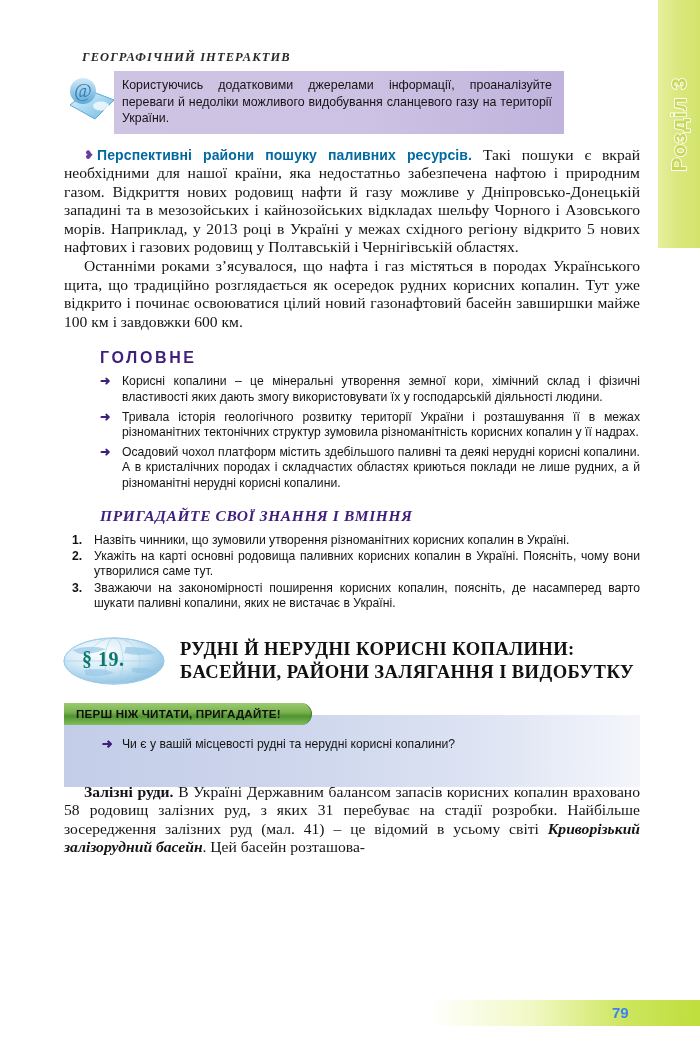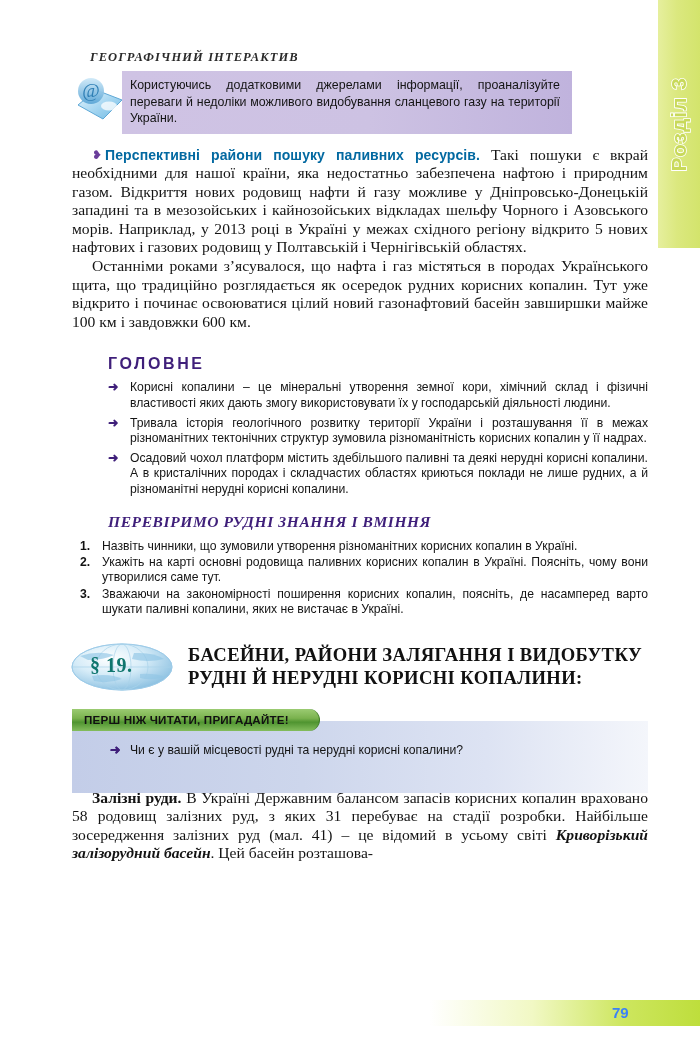--- a/index.html
+++ b/index.html
@@ -50,21 +50,21 @@
   .page {
     position: absolute;
     top: 0;
     left: 0;
     width: 700px;
     height: 1054px;
   }
 
   .content {
     position: absolute;
-    left: 72px;
+    left: 64px;
     top: 50px;
     width: 576px;
   }
 
   
   .interactive-title {
     font-family: "Liberation Serif", serif;
     font-style: italic;
     font-weight: bold;
     font-size: 12.5px;
@@ -123,21 +123,21 @@
     font-family: "Liberation Sans", sans-serif;
     font-weight: bold;
     font-size: 14px;
     color: #0369a1;
     letter-spacing: 0.1px;
   }
   .italic-term { font-style: italic; font-weight: bold; }
 
   
   .main-block {
-    margin-top: 24px;
+    margin-top: 18px;
     margin-left: 36px;
     width: 540px;
   }
   .main-heading {
     font-family: "Liberation Sans", sans-serif;
     font-weight: bold;
     font-size: 16px;
     letter-spacing: 2.6px;
     color: #3f1f7a;
     margin-bottom: 7px;
@@ -373,21 +373,21 @@
           <span class="arr">➜</span>
           <span>Тривала історія геологічного розвитку території України і розташування її в межах різноманітних тектонічних структур зумовила різноманітність корисних копалин у її надрах.</span>
         </li>
         <li>
           <span class="arr">➜</span>
           <span>Осадовий чохол платформ містить здебільшого паливні та деякі нерудні корисні копалини. А в кристалічних породах і складчастих областях криються поклади не лише рудних, а й різноманітні нерудні корисні копалини.</span>
         </li>
       </ul>
     </div>
 
-    <div class="check-heading">ПЕРЕВІРИМО РУДНІ ЗНАННЯ І ВМІННЯ</div>
+    <div class="check-heading">ПРИГАДАЙТЕ СВОЇ ЗНАННЯ І ВМІННЯ</div>
     <ol class="num-list">
       <li>
         <span class="num">1.</span>
         <span>Назвіть чинники, що зумовили утворення різноманітних корисних копалин в Україні.</span>
       </li>
       <li>
         <span class="num">2.</span>
         <span>Укажіть на карті основні родовища паливних корисних копалин в Україні. Поясніть, чому вони утворилися саме тут.</span>
       </li>
       <li>
@@ -410,22 +410,22 @@
         <ellipse cx="52" cy="24" rx="26" ry="23" fill="none" stroke="#a9d2ea" stroke-width="0.7"></ellipse>
         <ellipse cx="52" cy="24" rx="9" ry="23" fill="none" stroke="#a9d2ea" stroke-width="0.7"></ellipse>
         <line x1="2" y1="24" x2="102" y2="24" stroke="#a9d2ea" stroke-width="0.7"></line>
         <path d="M10 13 Q28 7 44 12 Q34 17 18 17 Z" fill="#8fc4e5" opacity="0.65"></path>
         <path d="M64 10 Q84 9 94 16 Q78 20 62 16 Z" fill="#8fc4e5" opacity="0.65"></path>
         <path d="M22 33 Q40 30 52 36 Q38 41 24 38 Z" fill="#8fc4e5" opacity="0.6"></path>
         <path d="M70 31 Q86 30 94 34 Q82 38 70 35 Z" fill="#8fc4e5" opacity="0.6"></path>
       </svg>
       <div class="section-num">§ 19.</div>
       <div class="section-title">
+        <div>РУДНІ Й НЕРУДНІ КОРИСНІ КОПАЛИНИ:</div>
         <div>БАСЕЙНИ, РАЙОНИ ЗАЛЯГАННЯ І ВИДОБУТКУ</div>
-        <div>РУДНІ Й НЕРУДНІ КОРИСНІ КОПАЛИНИ:</div>
       </div>
     </div>
 
     <div class="before-block">
       <div class="before-panel"></div>
       <div class="before-pill">ПЕРШ НІЖ ЧИТАТИ, ПРИГАДАЙТЕ!</div>
       <ul class="before-list">
         <li>
           <span class="arr">➜</span>
         </li>

